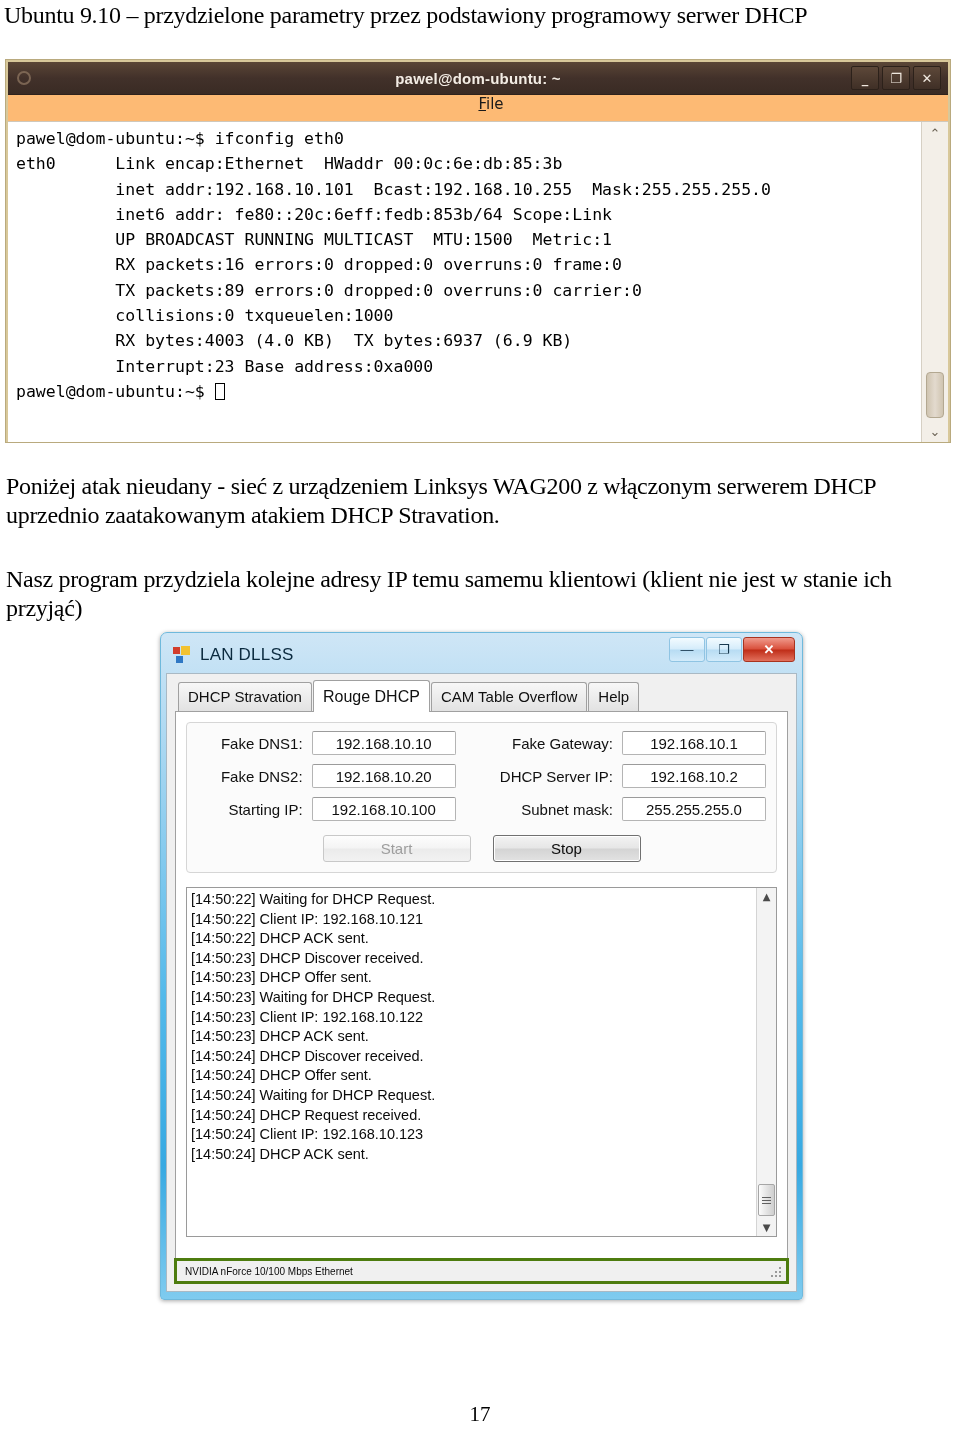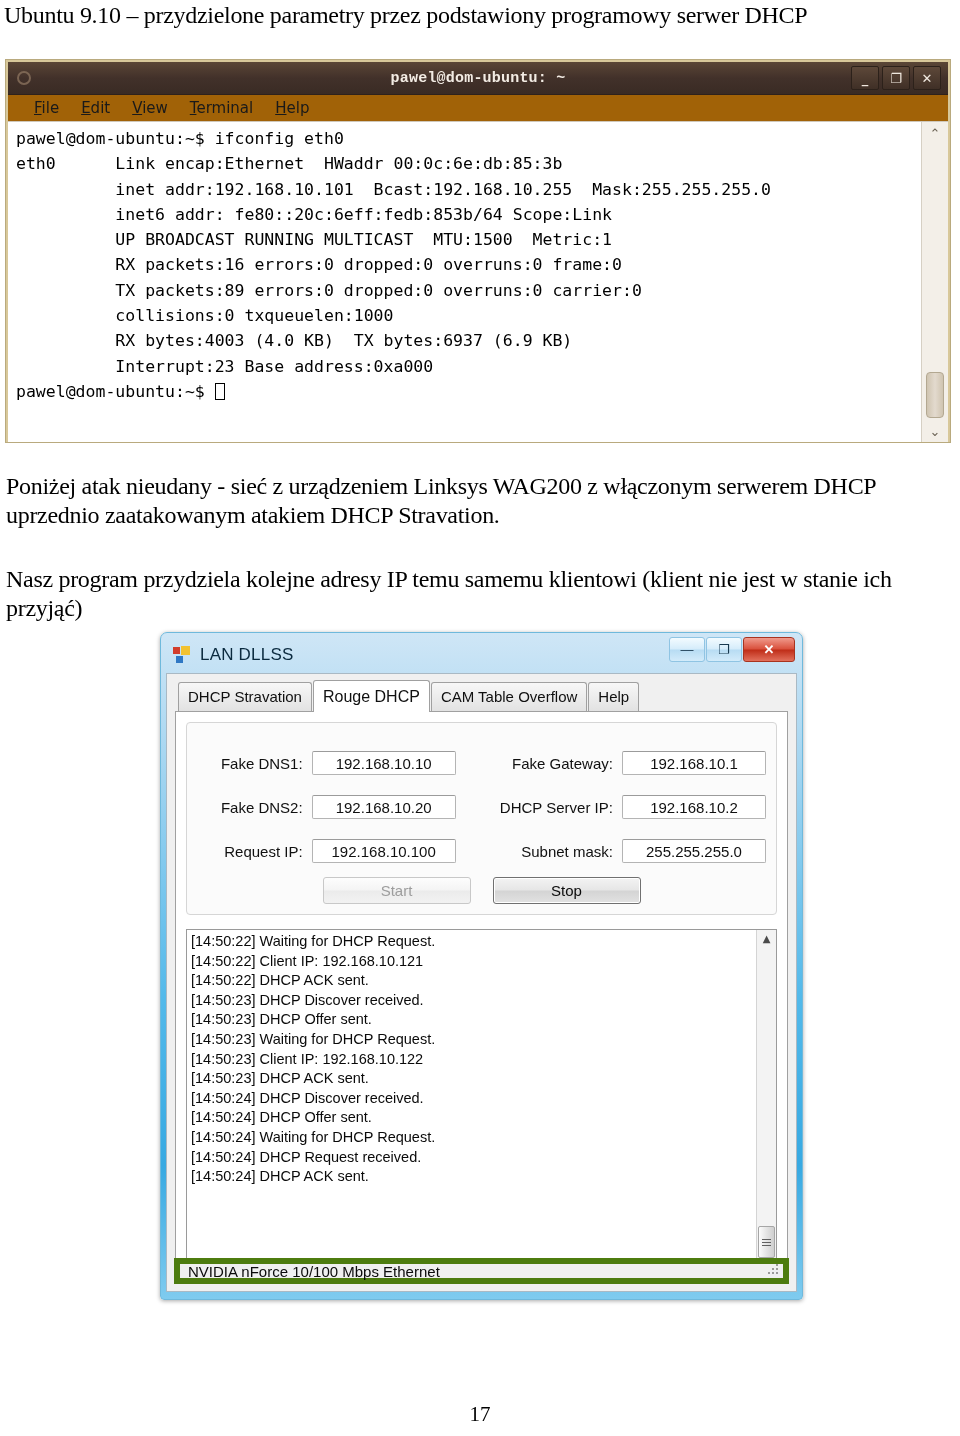--- a/index.html
+++ b/index.html
@@ -76,21 +76,21 @@
     border-radius: 50%;
     border: 2px solid #8d7560;
     box-sizing: border-box;
     opacity: .75;
   }
   .term-title {
     position: absolute;
     left: 0; right: 0;
     text-align: center;
     color: #f3ece4;
-    font-family: Liberation Mono, monospace;
+    font-family: Liberation Sans, sans-serif;
     font-size: 15px;
     font-weight: bold;
     letter-spacing: 0.2px;
     pointer-events: none;
   }
   .term-winbtns {
     position: absolute;
     right: 7px; top: 4px;
     display: flex;
     gap: 3px;
@@ -104,26 +104,27 @@
     font-family: "DejaVu Sans", sans-serif;
     font-size: 13px;
     font-weight: bold;
     display: flex;
     align-items: center;
     justify-content: center;
     line-height: 1;
   }
   .term-menubar {
     height: 26px;
-    background: #a16207;
+    background: #fdba74;
     border-bottom: 1px solid #cfc8bb;
     display: flex;
     align-items: center;
     padding-left: 26px;
     gap: 22px;
+    flex-direction: column;
   }
   .term-menu-item {
     font-family: "DejaVu Sans", sans-serif;
     font-size: 15px;
     color: #1a1a1a;
   }
   .term-menu-item u { text-decoration: underline; }
   .term-body {
     position: relative;
     height: 320px;
@@ -298,21 +299,20 @@
     border: 1px solid #d6d6d6;
     border-radius: 4px;
     background: #fbfbfb;
     padding: 8px 10px 10px 10px;
     margin: 2px 2px 0 2px;
   }
   .field-row {
     display: flex;
     align-items: center;
     margin-bottom: 9px;
-    margin-top: 20px;
   }
   .field-row:last-child { margin-bottom: 2px; }
   .field-label {
     font-family: "Liberation Sans", sans-serif;
     font-size: 15px;
     color: #101010;
     text-align: right;
     white-space: nowrap;
   }
   .field-label.c1 { width: 110px; }
@@ -419,26 +419,26 @@
     background: repeating-linear-gradient(to bottom, #606060 0 1px, transparent 1px 3px);
   }
 
   
   .statusbar {
     position: absolute;
     left: 7px; right: 7px;
     bottom: 7px;
     height: 26px;
     background: #f0f0f0;
-    border: 6px solid #4d7c0f;
+    border: 3px solid #4d7c0f;
     display: flex;
     align-items: center;
     padding-left: 8px;
     font-family: "Liberation Sans", sans-serif;
-    font-size: 15px;
+    font-size: 10px;
     color: #0b0b0b;
     box-sizing: border-box;
   }
   .grip-dots {
     position: absolute;
     right: 4px; bottom: 3px;
     width: 12px; height: 12px;
     background:
       radial-gradient(circle at 2px 10px, #9a9a9a 1px, transparent 1.2px),
       radial-gradient(circle at 6px 10px, #9a9a9a 1px, transparent 1.2px),
@@ -530,21 +530,21 @@
           <span class="field-label c2">Fake Gateway:</span>
           <span class="field-input">192.168.10.1</span>
         </div>
         <div class="field-row">
           <span class="field-label c1">Fake DNS2:</span>
           <span class="field-input">192.168.10.20</span>
           <span class="field-label c2">DHCP Server IP:</span>
           <span class="field-input">192.168.10.2</span>
         </div>
         <div class="field-row">
-          <span class="field-label c1">Request IP:</span>
+          <span class="field-label c1">Starting IP:</span>
           <span class="field-input">192.168.10.100</span>
           <span class="field-label c2">Subnet mask:</span>
           <span class="field-input">255.255.255.0</span>
         </div>
 
         <div class="btn-row">
           <div class="winbtn disabled">Start</div>
           <div class="winbtn enabled">Stop</div>
         </div>
       </div>
@@ -556,20 +556,21 @@
             <div>[14:50:22] DHCP ACK sent.</div>
             <div>[14:50:23] DHCP Discover received.</div>
             <div>[14:50:23] DHCP Offer sent.</div>
             <div>[14:50:23] Waiting for DHCP Request.</div>
             <div>[14:50:23] Client IP: 192.168.10.122</div>
             <div>[14:50:23] DHCP ACK sent.</div>
             <div>[14:50:24] DHCP Discover received.</div>
             <div>[14:50:24] DHCP Offer sent.</div>
             <div>[14:50:24] Waiting for DHCP Request.</div>
             <div>[14:50:24] DHCP Request received.</div>
+            <div>[14:50:24] Client IP: 192.168.10.123</div>
             <div>[14:50:24] DHCP ACK sent.</div>
           </div>
         <div class="log-scrollbar">
           <div class="log-sb-arrow up">▲</div>
           <div class="log-sb-thumb">
               <span class="grip"></span>
             </div>
           <div class="log-sb-arrow down">▼</div>
         </div>
       </div>

